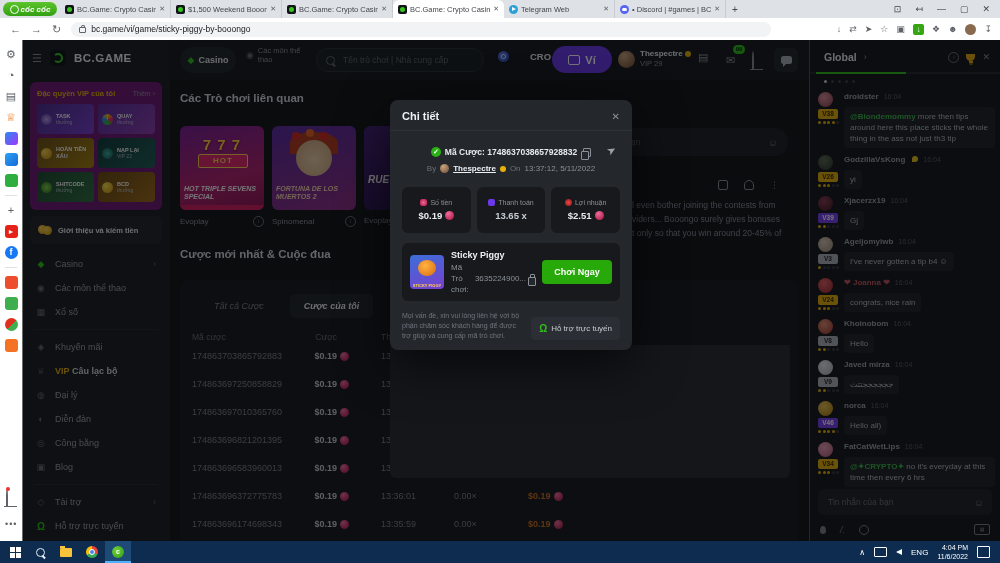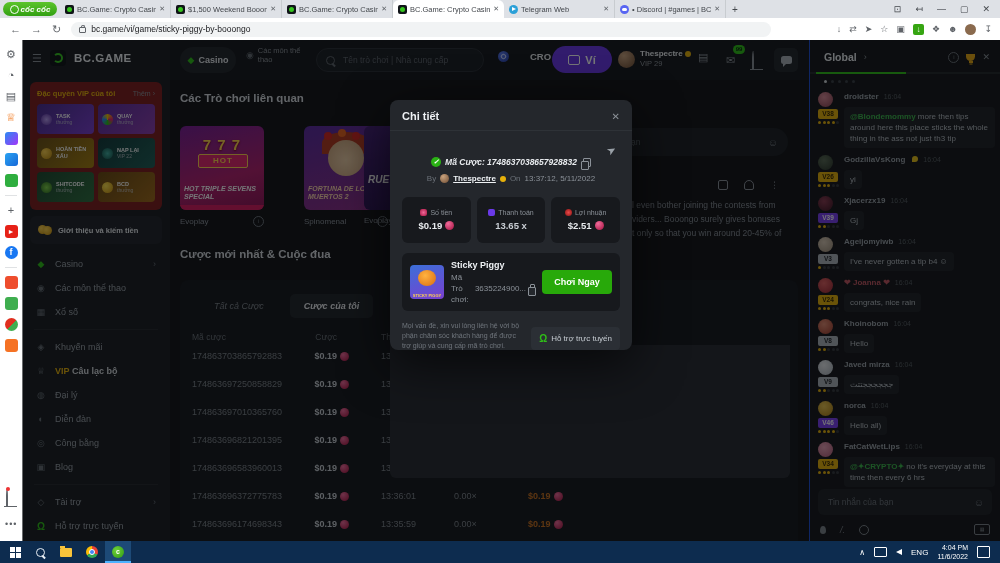--- a/index.html
+++ b/index.html
@@ -42,21 +42,21 @@
   
   .page{position:absolute;left:22px;top:40px;width:978px;height:501px;background:#141518;overflow:hidden;}
   .overlay{position:absolute;inset:0;background:rgba(4,5,8,0.55);z-index:5;}
   
   .sbar{position:absolute;left:0;top:0;width:148px;height:100%;background:#1b1e22;}
   .sb-head{height:36px;display:flex;align-items:center;gap:8px;padding:0 10px;}
   .burger{color:#8b9198;font-size:11px;}
   .bclogo{width:16px;height:16px;border-radius:4px;background:#101418;position:relative;}
   .bclogo::after{content:'';position:absolute;inset:3px;border-radius:50%;border:2.5px solid #36c51e;border-left-color:transparent;}
   .bcname{color:#eef1f4;font-weight:bold;font-size:11.5px;letter-spacing:.5px;}
-  .vipbox{margin:6px 8px;background:#7f1d1d;border-radius:6px;padding:7px 7px 8px;}
+  .vipbox{margin:6px 8px;background:#701a75;border-radius:6px;padding:7px 7px 8px;}
   .vb-title{font-size:7.5px;font-weight:bold;color:#e7b10a;}
   .vb-more{margin-left:auto;font-size:7px;color:#8b9198;}
   .tilegrid{display:grid;grid-template-columns:1fr 1fr;gap:4px;margin-top:6px;}
   .tile{height:30px;border-radius:4px;display:flex;align-items:center;gap:4px;padding:0 4px;overflow:hidden;}
   .tile .ticn{width:11px;height:11px;border-radius:50%;flex:none;}
   .tile .tl{font-size:5.5px;font-weight:bold;color:#fff;line-height:1.2;}
   .tile .ts{font-size:5px;color:#cfd3d8;opacity:.8;display:block;font-weight:normal;}
   .refrow{margin:2px 8px;background:#22252a;border-radius:6px;height:28px;display:flex;align-items:center;gap:6px;padding:0 8px;}
   .coins{width:14px;height:10px;position:relative;}
   .coins::before,.coins::after{content:'';position:absolute;width:9px;height:9px;border-radius:50%;background:radial-gradient(circle at 35% 35%,#ffd34e,#c98f08);}
@@ -175,21 +175,21 @@
   .chatinput input::placeholder{color:#6a7077;}
   .chattools{position:absolute;left:10px;right:10px;bottom:6px;display:flex;gap:14px;align-items:center;color:#7d838a;font-size:9px;}
   .drop{width:6px;height:8px;border-radius:50% 50% 50% 50%/60% 60% 40% 40%;background:#7d838a;}
   .gifbox{margin-left:auto;width:14px;height:9px;border:1px solid #7d838a;border-radius:2px;font-size:5px;line-height:9px;text-align:center;color:#7d838a;}
   
   .modal{position:absolute;left:368px;top:60px;width:242px;height:250px;background:#24272c;border-radius:8px;box-shadow:0 14px 50px rgba(0,0,0,.65);z-index:6;}
   .mo-head{display:flex;align-items:center;padding:10px 12px 8px;border-bottom:1px solid #2e3237;}
   .mo-title{font-size:11px;font-weight:bold;color:#eef1f4;}
   .mo-x{margin-left:auto;color:#8b9198;font-size:10px;}
   .share{position:absolute;right:16px;top:44px;color:#9aa1a8;font-size:11px;transform:rotate(-30deg);}
-  .betid{display:flex;align-items:center;justify-content:center;gap:4px;margin-top:26px;font-style:italic;}
+  .betid{display:flex;align-items:center;justify-content:center;gap:4px;margin-top:16px;}
   .vshield{width:10px;height:10px;border-radius:50%;background:#2ab114;color:#fff;font-size:7px;line-height:10px;text-align:center;font-weight:bold;}
   .betid .t{font-size:8.5px;font-weight:bold;color:#e8ebee;}
   .icn-copy{width:6px;height:7px;border:1px solid #8b9198;border-radius:1px;position:relative;margin-left:2px;}
   .icn-copy::before{content:'';position:absolute;left:-3px;top:2px;width:6px;height:7px;background:#24272c;border:1px solid #8b9198;border-radius:1px;}
   .byrow{display:flex;align-items:center;justify-content:center;gap:4px;margin-top:7px;font-size:8px;color:#6b7178;}
   .byrow .u{color:#eef1f4;font-weight:bold;text-decoration:underline;}
   .byrow .d{color:#8b9198;}
   .stats{display:flex;gap:6px;margin:14px 12px 0;}
   .stat{flex:1;height:46px;background:#17191d;border-radius:6px;display:flex;flex-direction:column;align-items:center;justify-content:center;gap:4px;}
   .stat .lb{display:flex;align-items:center;gap:3px;font-size:7px;color:#8b9198;}
@@ -462,21 +462,21 @@
           <div class="hotpill">HOT</div>
           <div class="gttl">HOT TRIPLE SEVENS SPECIAL</div>
           <div class="gband"></div>
         </div>
         <div class="gcap">
             <span class="gprov">Evoplay</span>
             <span class="icn-info">i</span>
           </div>
       </div>
 
-      <div class="gcard" style="left:102px;top:46px;margin-left:32px;">
+      <div class="gcard" style="left:102px;top:46px;">
         <div class="gart gfort">
           <span class="hair"></span>
           <span class="face"></span>
           <span class="flower" style="left:20px;top:6px;"></span>
           <span class="flower" style="left:34px;top:3px;background:#e8641f;"></span>
           <span class="flower" style="left:48px;top:6px;"></span>
           <div class="gttl" style="color:#ffd9b0;">FORTUNA DE LOS MUERTOS 2</div>
         </div>
         <div class="gcap">
             <span class="gprov">Spinomenal</span>

